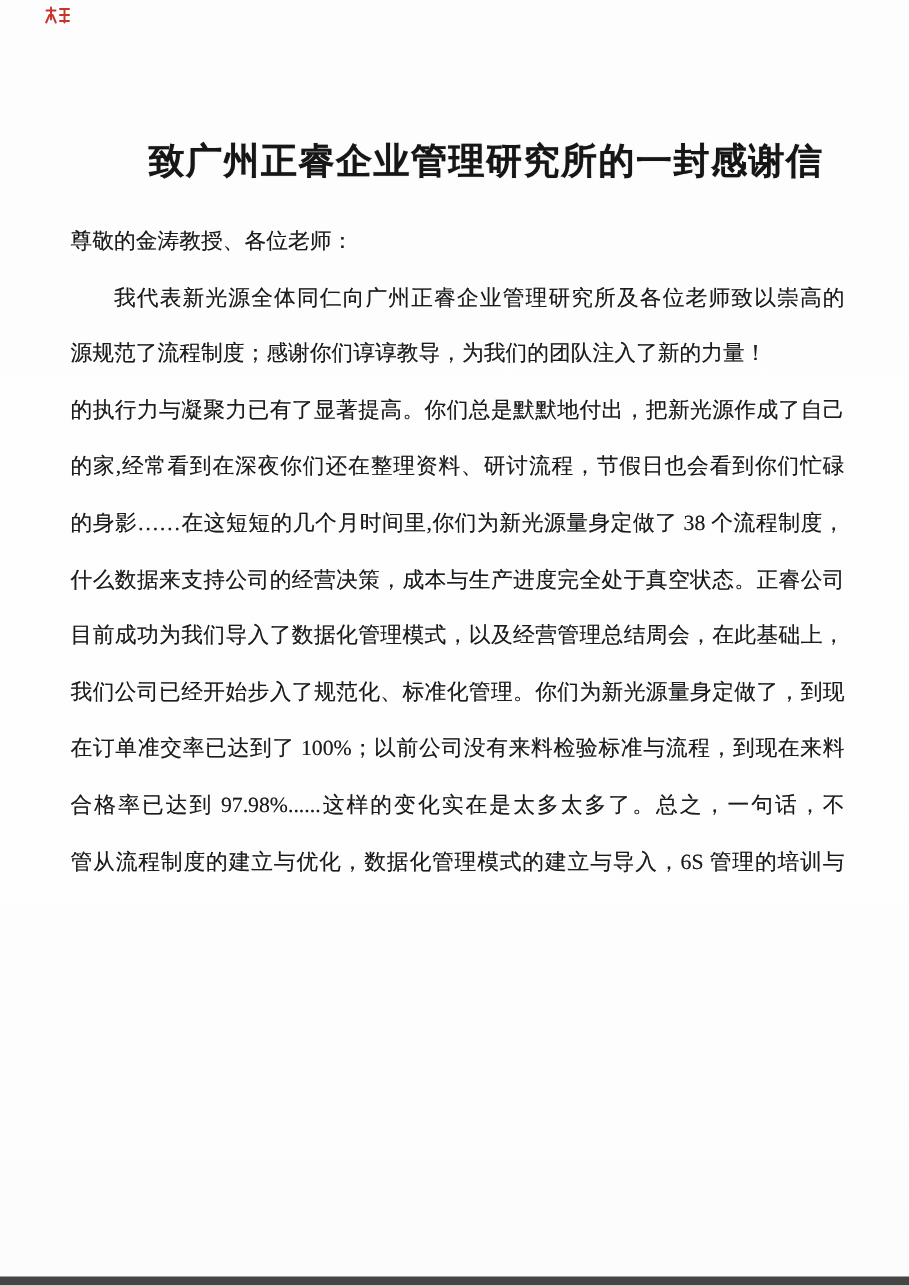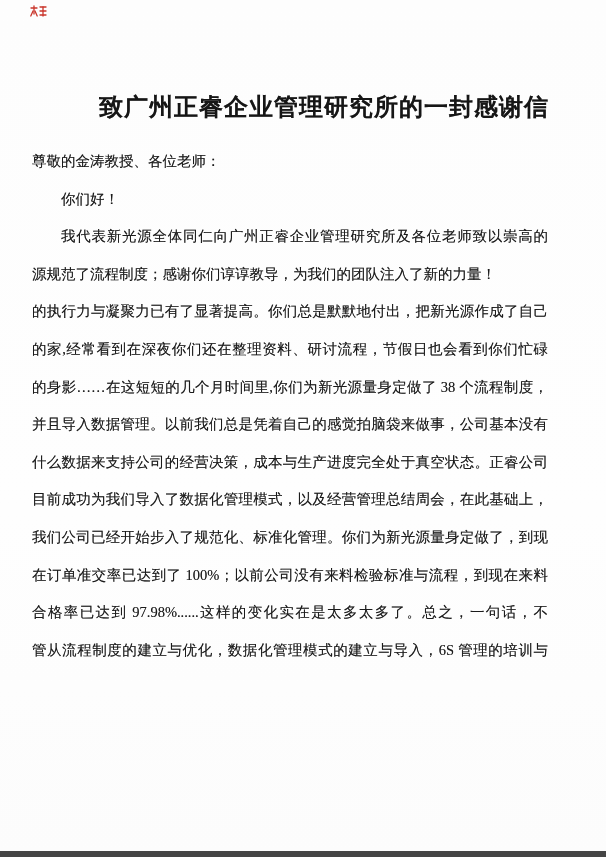--- a/index.html
+++ b/index.html
@@ -27,21 +27,21 @@
     font-weight: bold;
     letter-spacing: 1px;
     color: #161616;
     padding-left: 8px;
     box-sizing: border-box;
     text-shadow: 0 0 0.5px rgba(20,20,20,0.55);
     margin-top: 27px;
   }
   .letter-body {
     position: absolute;
-    top: 143px; left: 32px;
+    top: 143px; left: 47px;
     width: 516px;
   }
   .ln {
     font-size: 14.5px;
     line-height: 37.6px;
     height: 37.6px;
     white-space: normal;
     text-align: left;
     color: #1b1b1b;
     text-shadow: 0 0 0.4px rgba(20,20,20,0.5);
@@ -75,27 +75,25 @@
           <path d="M11 10 h6"></path>
           <path d="M14 2 v9"></path>
       </g>
     </svg>
   </span>
 
   <div class="doc-title">致广州正睿企业管理研究所的一封感谢信</div>
 
   <div class="letter-body">
     <div class="ln">尊敬的金涛教授、各位老师：</div>
-    <div class="ln indent">你们好！</div>
     <div class="ln indent just">我代表新光源全体同仁向广州正睿企业管理研究所及各位老师致以崇高的</div>
     <div class="ln">源规范了流程制度；感谢你们谆谆教导，为我们的团队注入了新的力量！</div>
     <div class="ln just">的执行力与凝聚力已有了显著提高。你们总是默默地付出，把新光源作成了自己</div>
     <div class="ln just">的家,经常看到在深夜你们还在整理资料、研讨流程，节假日也会看到你们忙碌</div>
     <div class="ln just">的身影……在这短短的几个月时间里,你们为新光源量身定做了 38 个流程制度，</div>
-    <div class="ln just">并且导入数据管理。以前我们总是凭着自己的感觉拍脑袋来做事，公司基本没有</div>
     <div class="ln just">什么数据来支持公司的经营决策，成本与生产进度完全处于真空状态。正睿公司</div>
     <div class="ln just">目前成功为我们导入了数据化管理模式，以及经营管理总结周会，在此基础上，</div>
     <div class="ln just">我们公司已经开始步入了规范化、标准化管理。你们为新光源量身定做了，到现</div>
     <div class="ln just">在订单准交率已达到了 100%；以前公司没有来料检验标准与流程，到现在来料</div>
     <div class="ln just">合格率已达到 97.98%......这样的变化实在是太多太多了。总之，一句话，不</div>
     <div class="ln just">管从流程制度的建立与优化，数据化管理模式的建立与导入，6S 管理的培训与</div>
   </div>
 
   <div class="bottom-bar"></div>
 </div>

